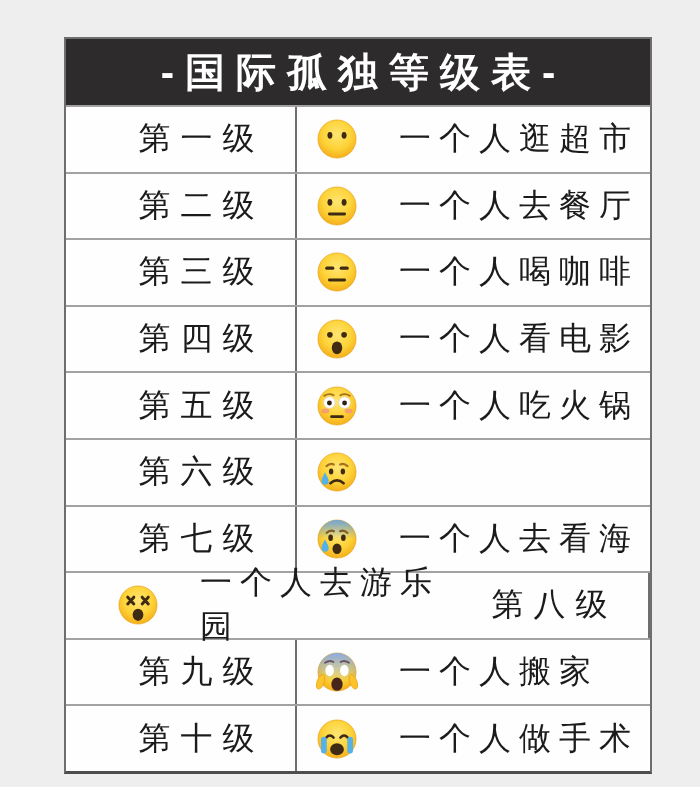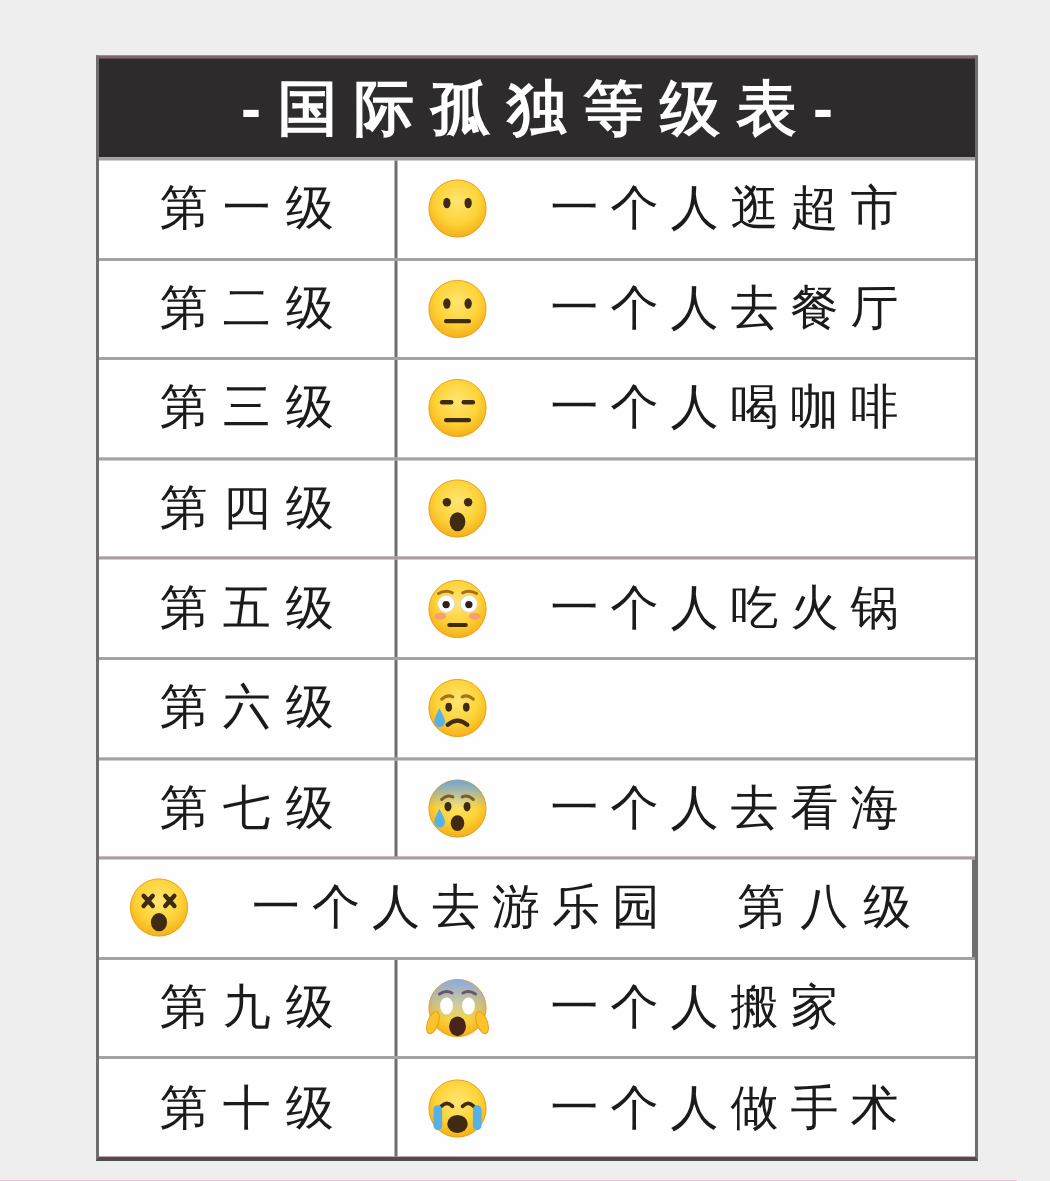--- a/index.html
+++ b/index.html
@@ -29,20 +29,21 @@
     font-weight: bold;
     letter-spacing: 11px;
     padding-left: 11px; 
   }
   .row {
     display: flex;
     height: 66.6px;
     box-sizing: border-box;
     border-top: 2px solid #a3a1a1;
     background: #fefefe;
+    padding-left: 32px;
   }
   .cell { display: flex; align-items: center; }
   .level {
     width: 199px;
     box-sizing: border-box;
     border-right: 2px solid #6f6d6d;
     justify-content: center;
     font-size: 32px;
     letter-spacing: 10px;
     padding-left: 10px; 
@@ -221,20 +222,21 @@
   <div class="row">
     <div class="cell level">
       <span>第四级</span>
     </div>
     <div class="cell activity">
       <span class="emoji">
         <svg viewBox="0 0 36 36" aria-hidden="true">
               <use href="#sym-open-mouth-face"></use>
             </svg>
       </span>
+      <span>一个人看电影</span>
     </div>
   </div>
 
   <div class="row">
     <div class="cell level">
       <span>第五级</span>
     </div>
     <div class="cell activity">
       <span class="emoji">
         <svg viewBox="0 0 36 36" aria-hidden="true">

